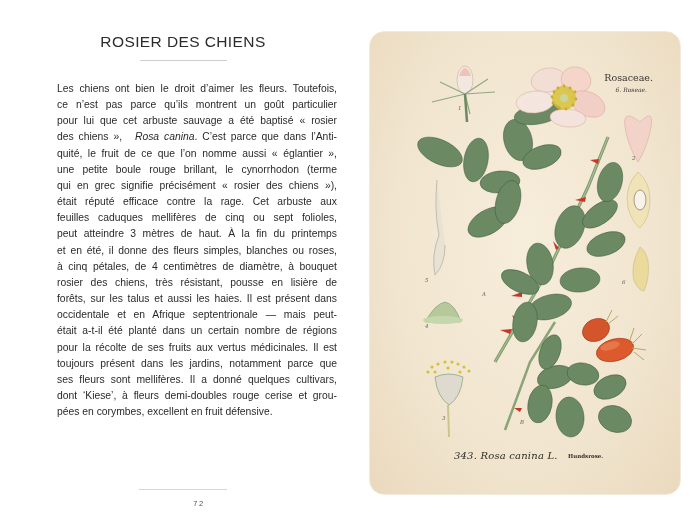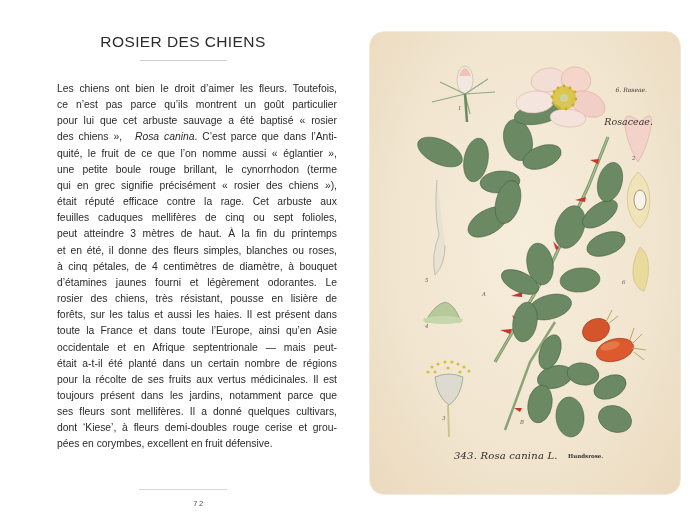--- a/index.html
+++ b/index.html
@@ -28,22 +28,22 @@
 
     .right-page { position: absolute; left: 350px; top: 0; width: 350px; height: 525px; }
     .plate {
       position: absolute; left: 20px; top: 32px; width: 310px; height: 462px;
       border-radius: 14px; overflow: hidden;
       background: radial-gradient(ellipse at 50% 45%, #f6eddb 0%, #f1e5cf 60%, #ead9bd 100%);
       box-shadow: 0 0 0 0.5px #e6d7bb;
     }
     .plate svg { position: absolute; left: 0; top: 0; width: 310px; height: 462px; }
     .family-name {
-      position: absolute; right: 27px; top: 40px; font-family: "DejaVu Serif", serif; font-style: italic;
-      font-size: 9.5px; color: #3a3530; margin-top: 44px;
+      position: absolute; right: 27px; top: 40px; font-family: "DejaVu Serif", serif; 
+      font-size: 9.5px; color: #3a3530;
     }
     .family-sub {
       position: absolute; right: 33px; top: 54px; font-family: "DejaVu Serif", serif; font-style: italic;
       font-size: 6px; color: #3a3530;
     }
     .caption {
       position: absolute; left: 84px; top: 418px; font-family: "DejaVu Serif", serif; font-style: italic;
       font-size: 10px; color: #2e2a26; letter-spacing: 0.2px;
     }
     .caption-common {
@@ -63,24 +63,22 @@
     <span class="line">pour lui que cet arbuste sauvage a été baptisé « rosier</span>
     <span class="line">des chiens », <i>Rosa canina</i>. C’est parce que dans l’Anti-</span>
     <span class="line">quité, le fruit de ce que l’on nomme aussi « églantier »,</span>
     <span class="line">une petite boule rouge brillant, le cynorrhodon (terme</span>
     <span class="line">qui en grec signifie précisément « rosier des chiens »),</span>
     <span class="line">était réputé efficace contre la rage. Cet arbuste aux</span>
     <span class="line">feuilles caduques mellifères de cinq ou sept folioles,</span>
     <span class="line">peut atteindre 3 mètres de haut. À la fin du printemps</span>
     <span class="line">et en été, il donne des fleurs simples, blanches ou roses,</span>
     <span class="line">à cinq pétales, de 4 centimètres de diamètre, à bouquet</span>
-    <span class="line">d’étamines jaunes fourni et légèrement odorantes. Le</span>
     <span class="line">rosier des chiens, très résistant, pousse en lisière de</span>
     <span class="line">forêts, sur les talus et aussi les haies. Il est présent dans</span>
-    <span class="line">toute la France et dans toute l’Europe, ainsi qu’en Asie</span>
     <span class="line">occidentale et en Afrique septentrionale — mais peut-</span>
     <span class="line">était a-t-il été planté dans un certain nombre de régions</span>
     <span class="line">pour la récolte de ses fruits aux vertus médicinales. Il est</span>
     <span class="line">toujours présent dans les jardins, notamment parce que</span>
     <span class="line">ses fleurs sont mellifères. Il a donné quelques cultivars,</span>
     <span class="line">dont ‘Kiese’, à fleurs demi-doubles rouge cerise et grou-</span>
     <span class="line last">pées en corymbes, excellent en fruit défensive.</span>
   </div>
   <div class="footer-rule"></div>
   <div class="page-number">72</div>

